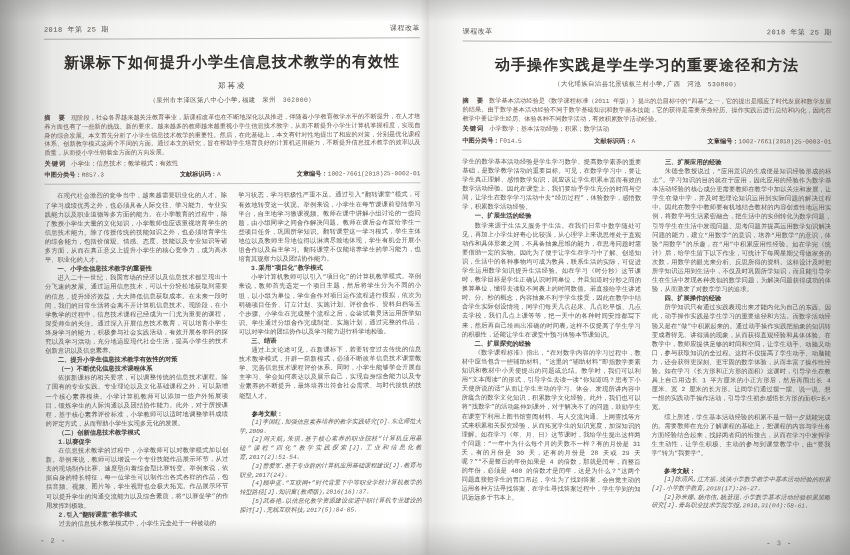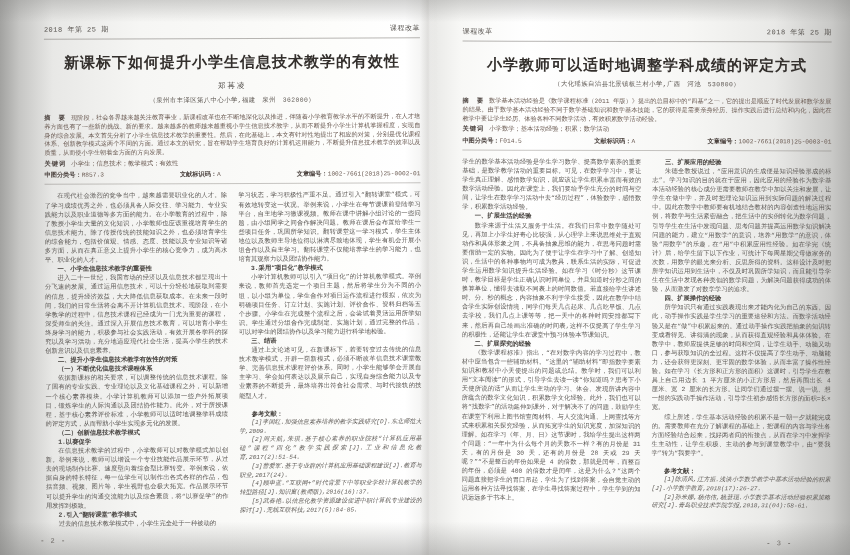--- a/index.html
+++ b/index.html
@@ -111,21 +111,21 @@
         </div>
     </div>
     <div class="page-num">- 2 -</div>
   </section>
 
   <section class="page page-right">
     <div class="pg-header">
       <span>课程改革</span>
       <span>2018 年第 25 期</span>
     </div>
-    <h1 class="art-title">小学教师可以适时地调整学科成绩的评定方式</h1>
+    <h1 class="art-title">动手操作实践是学生学习的重要途径和方法</h1>
     <div class="affil">（大化瑶族自治县北景镇板兰村小学,广西　河池　530800）</div>
     <div class="abstract-box">
       <p class="abstract"><b class="lbl">摘　要</b><span>数学基本活动经验是《数学课程标准（2011 年版）》提出的总目标中的“四基”之一，它的提出是顺应了时代发展和数学发展的结果。由于数学基本活动经验不同于数学基础知识和数学基本技能，它的获得是需要亲身经历、操作实践后进行总结和内化，因此在教学中要让学生经历、体验各种不同数学活动，有效积累数学活动经验。</span></p>
       <p class="kw"><b class="lbl">关键词</b><span>小学数学；基本活动经验；积累；数学活动</span></p>
       <div class="meta-row">
         <span><b>中图分类号：</b><span>F014.5</span></span>
         <span><b>文献标识码：</b><span>A</span></span>
         <span><b>文章编号：</b><span>1002-7661(2018)25-0003-01</span></span>
       </div>
     </div>

